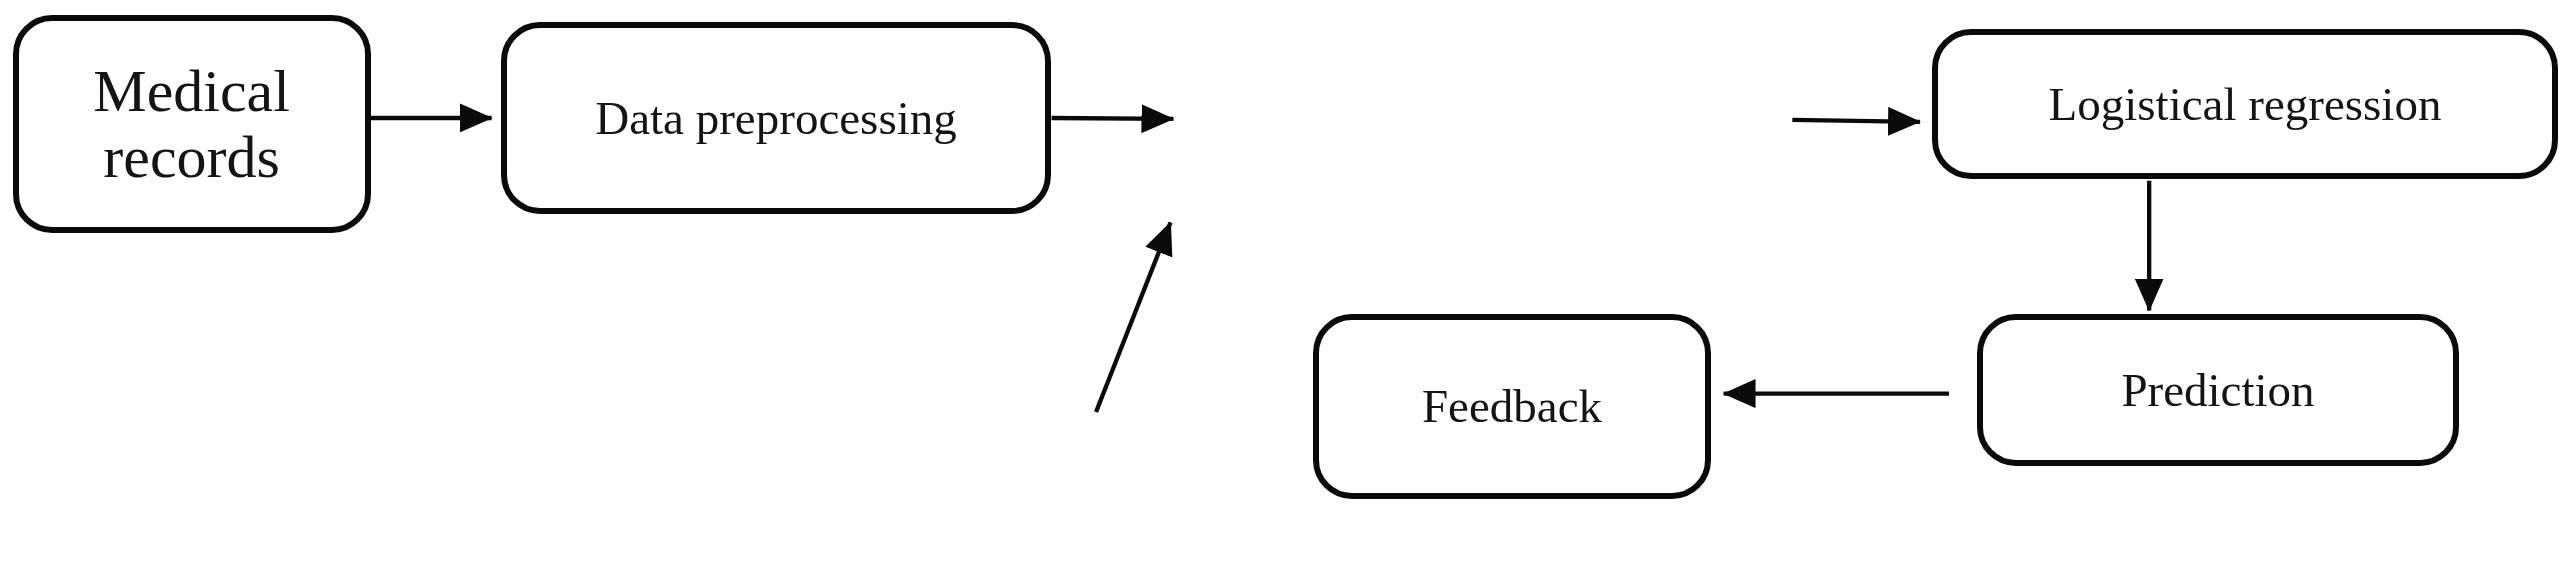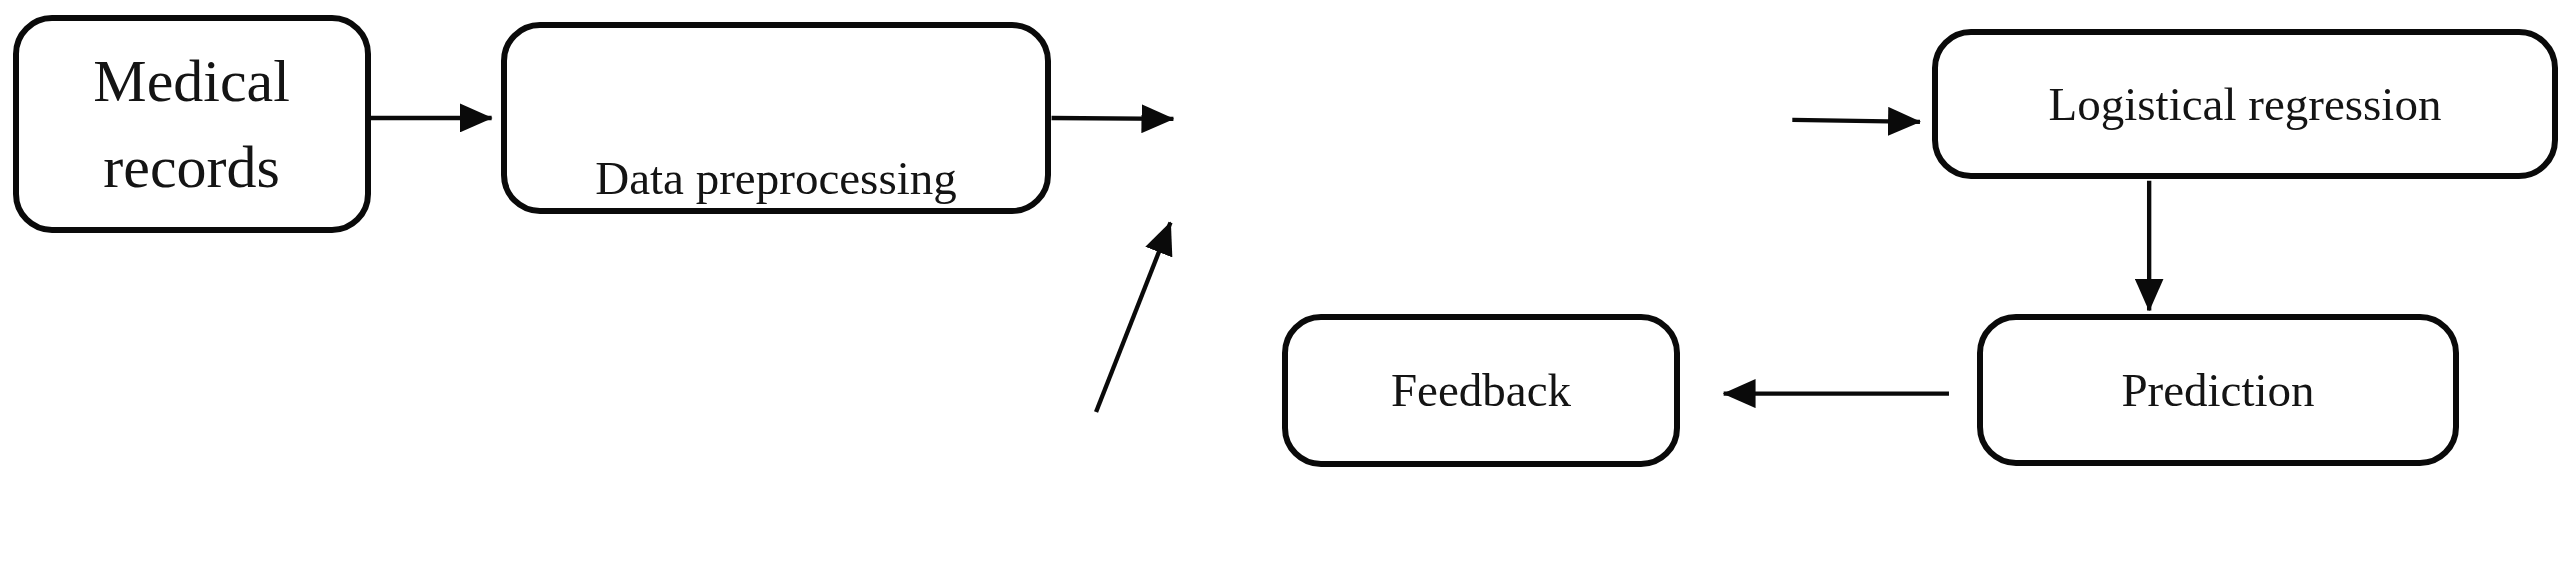--- a/index.html
+++ b/index.html
@@ -28,28 +28,28 @@
     text-align: center;
   }
   .node .label {
     white-space: pre-line;
     font-size: 47px;
     line-height: 1.25;
     color: #141414;
   }
   
   .n-medical      { left: 12.6px;   top: 14.5px;  width: 358px; height: 218px; }
-  .n-medical .label { font-size: 60px; line-height: 86px; }
-  .n-preprocess   { left: 501px;  top: 22px;  width: 550px; height: 192px; align-items: flex-end; }
+  .n-medical .label { font-size: 60px; line-height: 66px; }
+  .n-preprocess   { left: 501px;  top: 22px;  width: 550px; height: 192px; }
   .n-stm          { left: 1183px; top: 21px;  width: 608px; height: 198px; }
   .n-stm .label     { line-height: 72px; }
   .n-logistic     { left: 1932px; top: 29px;  width: 626px; height: 150px; }
   .n-evidence     { left: 505px;  top: 314px; width: 576px; height: 256px; }
   .n-evidence .label { line-height: 89px; }
-  .n-feedback     { left: 1282px; top: 314px; width: 398px; height: 153px; }
+  .n-feedback     { left: 1313px; top: 314px; width: 398px; height: 185px; }
   .n-prediction   { left: 1949px; top: 314px; width: 482px; height: 152px; margin-left: 28px; }
   .edges {
     position: absolute;
     left: 0; top: 0;
     width: 2576px;
     height: 587px;
     pointer-events: none;
   }
   .edges line {
     stroke: #0a0a0a;

